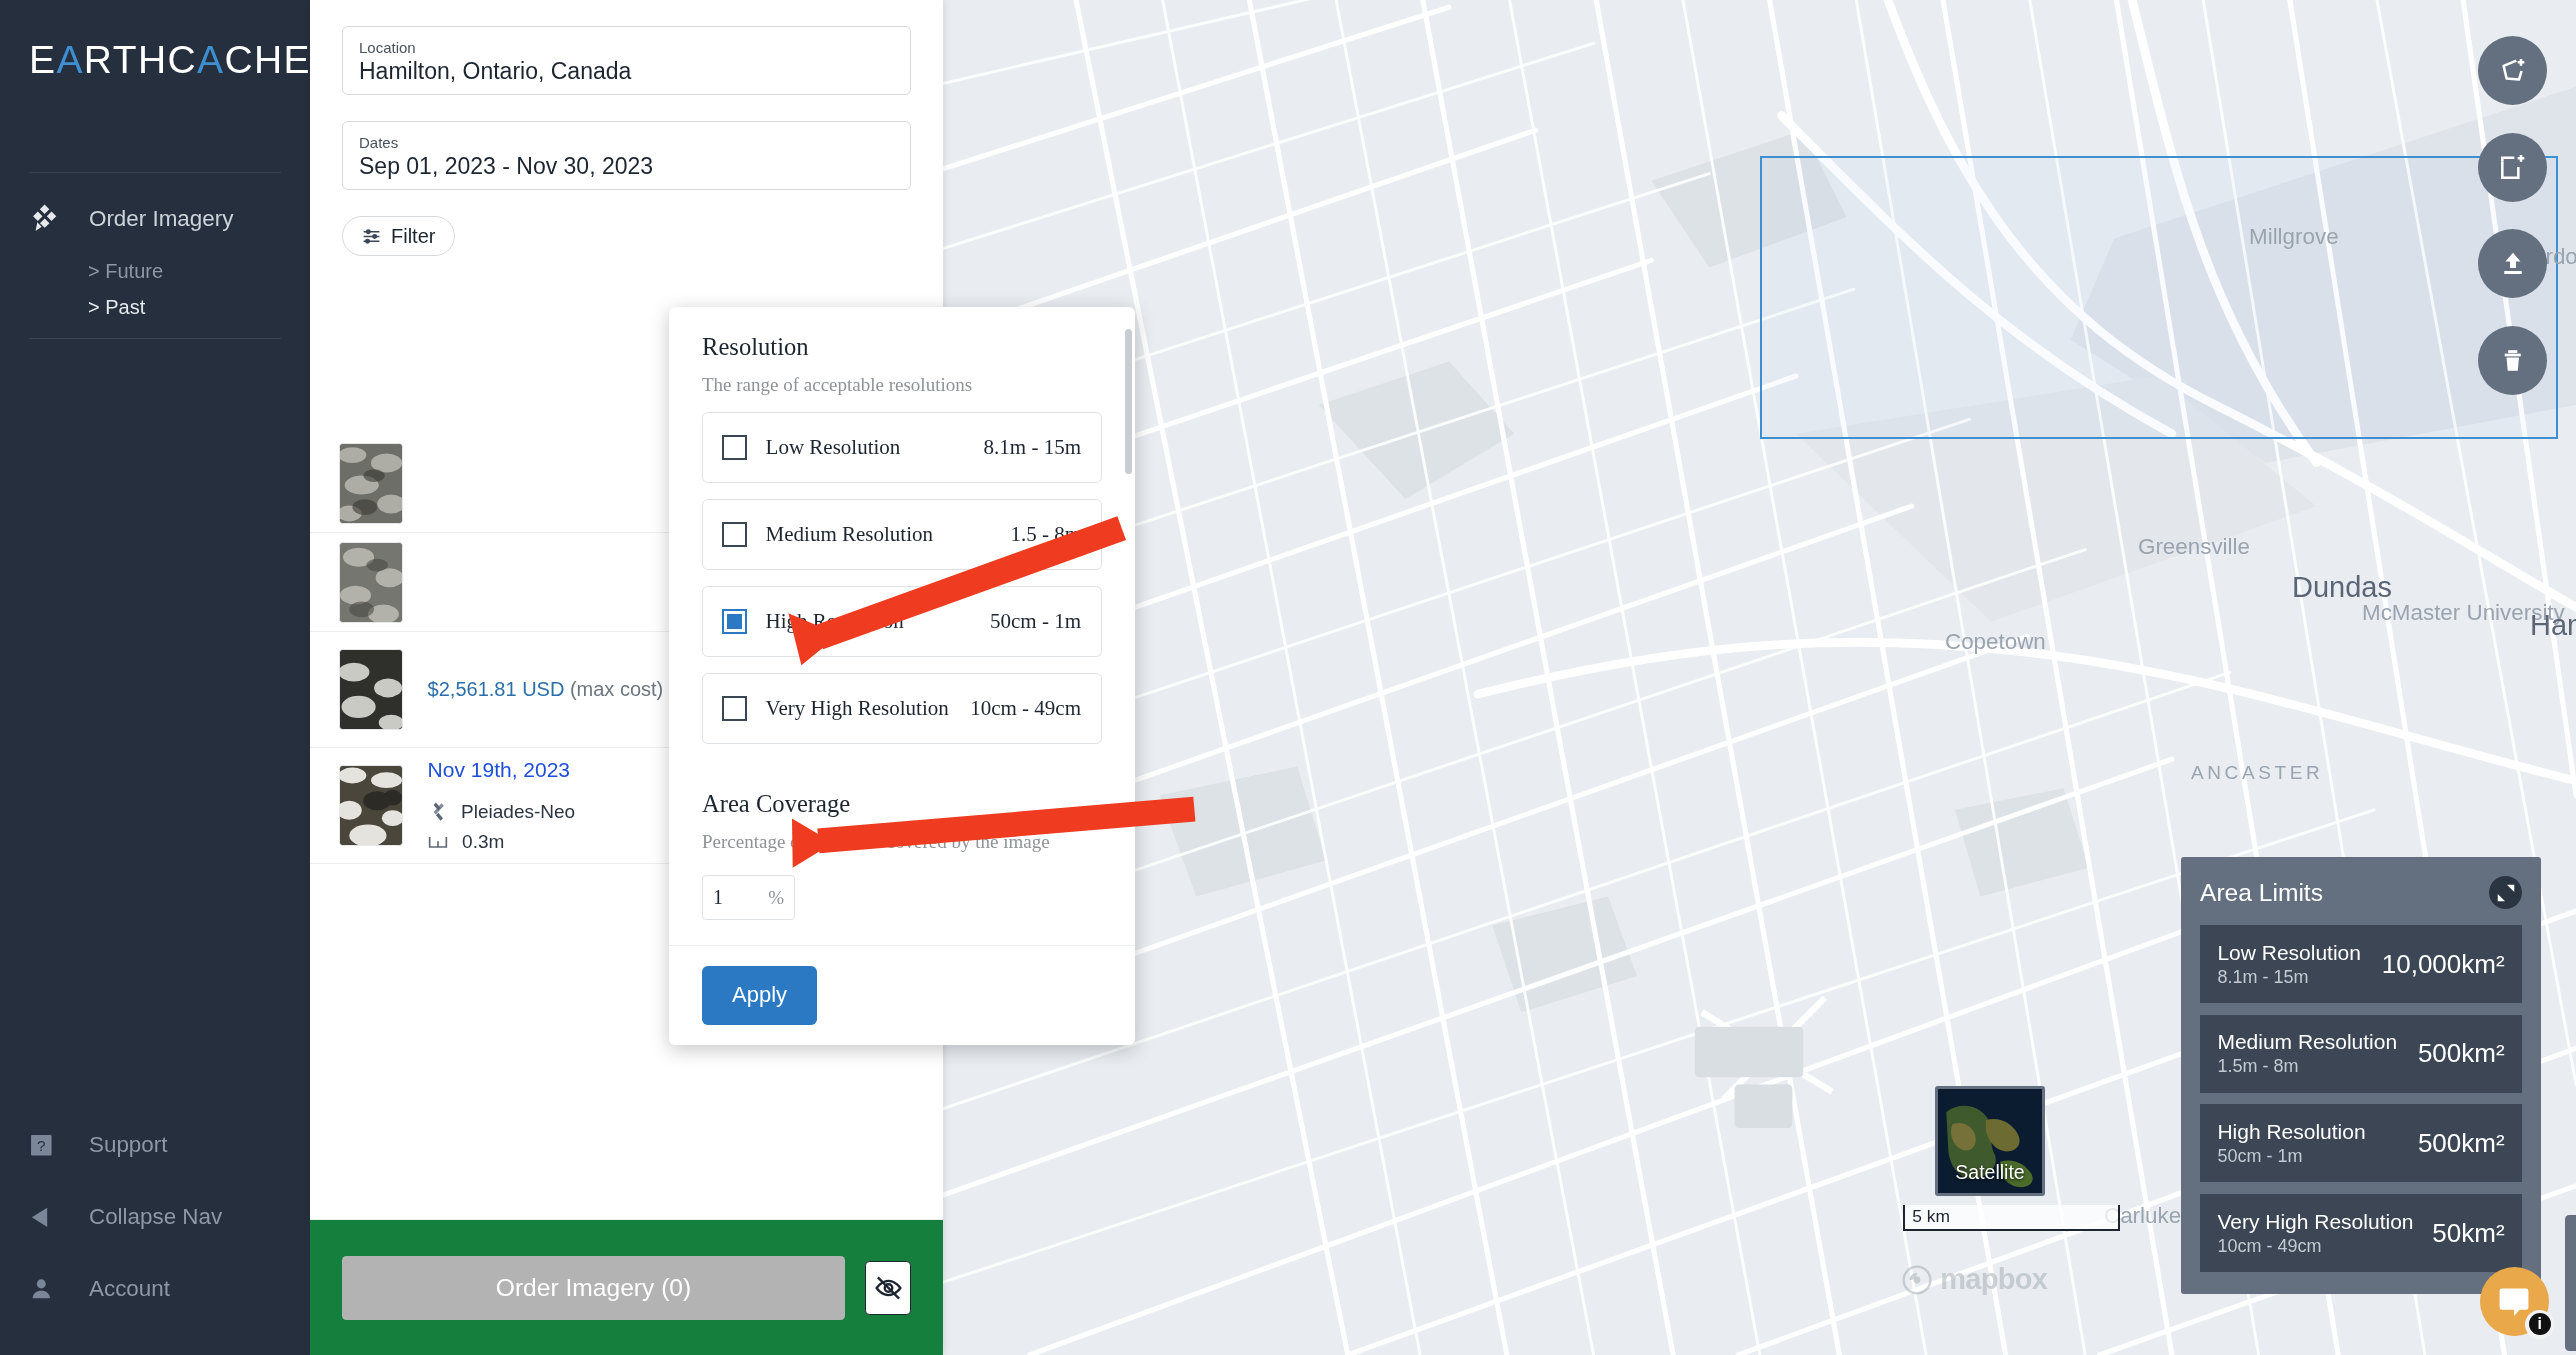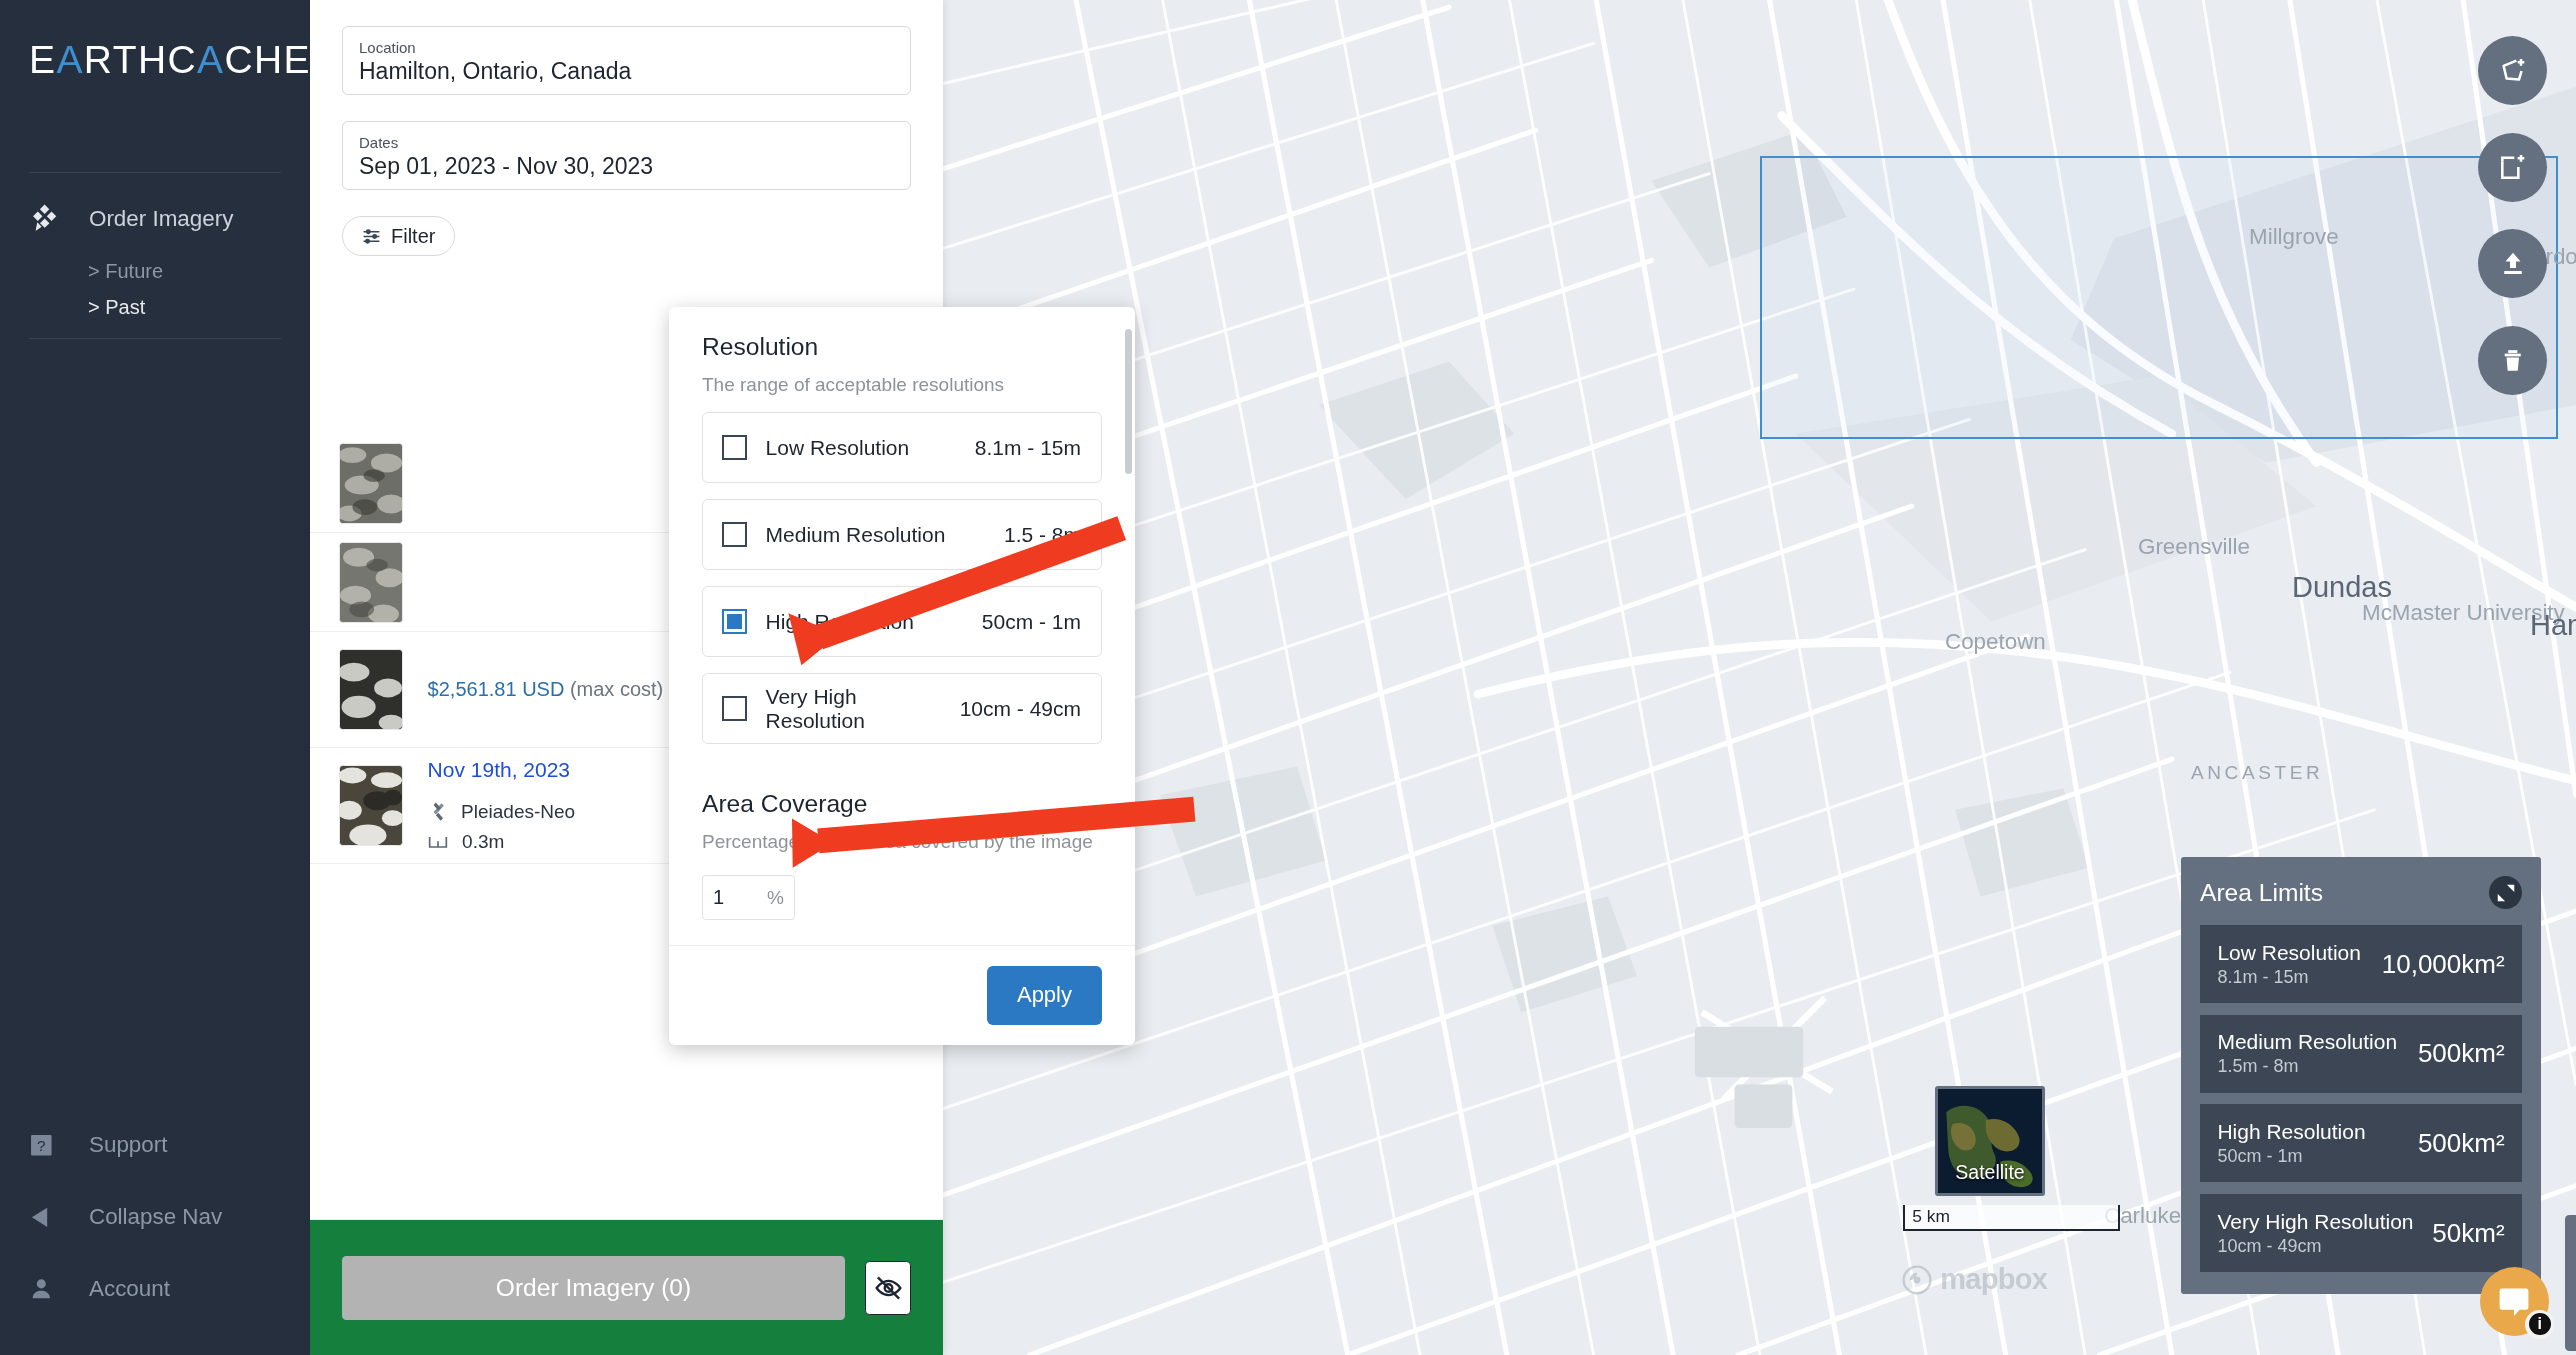--- a/index.html
+++ b/index.html
@@ -169,21 +169,21 @@
   
   .popover {
     position: absolute;
     left: 359px; top: 307px;
     width: 466px;
     background: #fff;
     border-radius: 5.8px;
     box-shadow: 0 4.3px 19px rgba(0,0,0,.22);
     z-index: 20;
   }
-  .pop-body { padding: 26px 33px 24.6px 33px; max-height: 687px; }
+  .pop-body { padding: 26px 33px 24.6px 33px; max-height: 687px; font-family: Liberation Serif, serif; }
   .pop-title { font-size: 24.6px; color: #1d2530; }
   .pop-sub { font-size: 19px; color: #8d9399; margin-top: 13px; }
   .res-item {
     margin-top: 16px;
     border: 0.7px solid #dfe2e5;
     border-radius: 5.8px;
     height: 71px;
     display: flex; align-items: center;
     padding: 0 20px 0 19px;
     cursor: pointer;
@@ -209,21 +209,21 @@
     width: 93px; height: 45px;
     border: 0.7px solid #dfe2e5; border-radius: 3.6px;
     display: flex; align-items: center;
     padding: 0 10px;
   }
   .pct-box .v { font-size: 20px; color: #1d2530; flex: 1; }
   .pct-box .u { font-size: 19px; color: #8d9399; }
   .pop-foot {
     border-top: 0.7px solid #eceef0;
     padding: 20px 33px;
-    display: flex; justify-content: flex-end;
+    display: flex; justify-content: flex-start;
   }
   .apply-btn {
     background: #2b79c2; color: #fff;
     border: none; border-radius: 5.8px;
     font-size: 22px; font-family: inherit;
     padding: 0 30px; height: 59px;
     cursor: pointer;
   }
   .pop-scroll {
     position: absolute; right: 2.9px; top: 22px;

